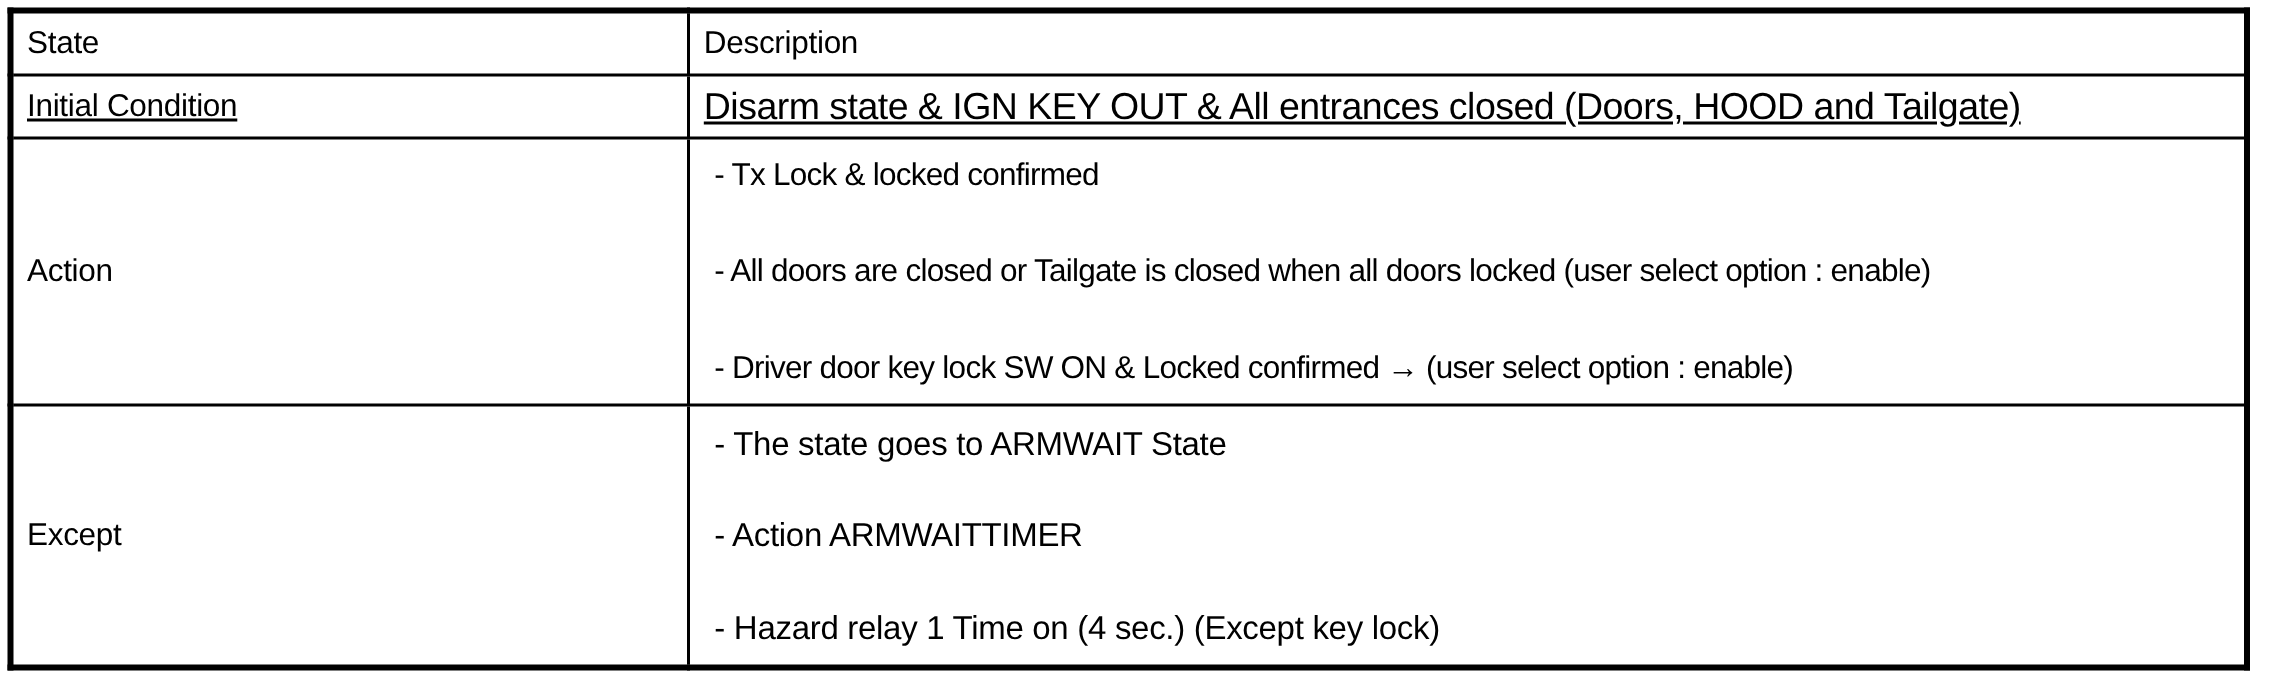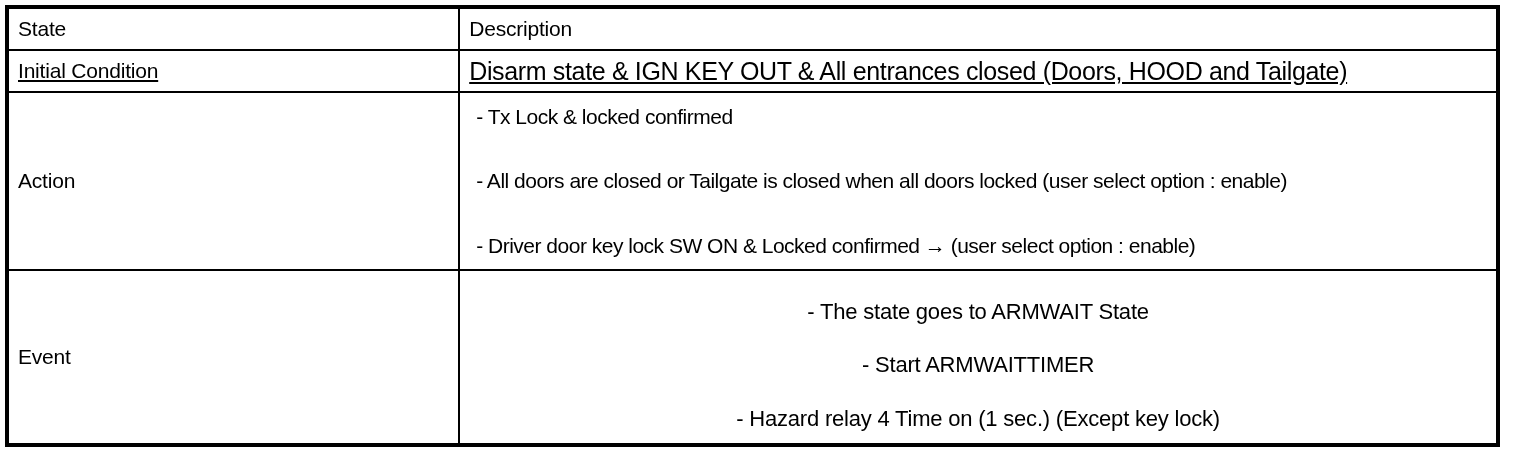--- a/index.html
+++ b/index.html
@@ -108,23 +108,22 @@
     padding-top: 13px;
     padding-bottom: 12px;
   }
   .event-cell .bullet-list li {
     font-size: 21px;
     line-height: 1.05;
     letter-spacing: -0.5px;
   }
 
   .action-cell .bullet-list {
-    padding-top: 29px;
+    padding-top: 13px;
     padding-bottom: 13px;
-    text-align: center;
   }
   .action-cell .bullet-list li {
     font-size: 22px;
     line-height: 1.05;
     letter-spacing: -0.2px;
   }
 </style>
 </head>
 <body>
 
@@ -163,27 +162,27 @@
           <ul class="bullet-list cell-pad">
             <li>- Tx Lock &amp; locked confirmed</li>
             <li>- All doors are closed or Tailgate is closed when all doors locked (user select option : enable)</li>
             <li>- Driver door key lock SW ON &amp; Locked confirmed → (user select option : enable)</li>
           </ul>
         </td>
       </tr>
 
       <tr class="row-action">
         <td>
-          <div class="cell-pad label-text">Event</div>
+          <div class="cell-pad label-text">Except</div>
         </td>
         <td class="action-cell">
           <ul class="bullet-list cell-pad">
             <li>- The state goes to ARMWAIT State</li>
-            <li>- Start ARMWAITTIMER</li>
-            <li>- Hazard relay 4 Time on (1 sec.) (Except key lock)</li>
+            <li>- Action ARMWAITTIMER</li>
+            <li>- Hazard relay 1 Time on (4 sec.) (Except key lock)</li>
           </ul>
         </td>
       </tr>
 
     </tbody>
   </table>
 
 </div>
 
 </body></html>

